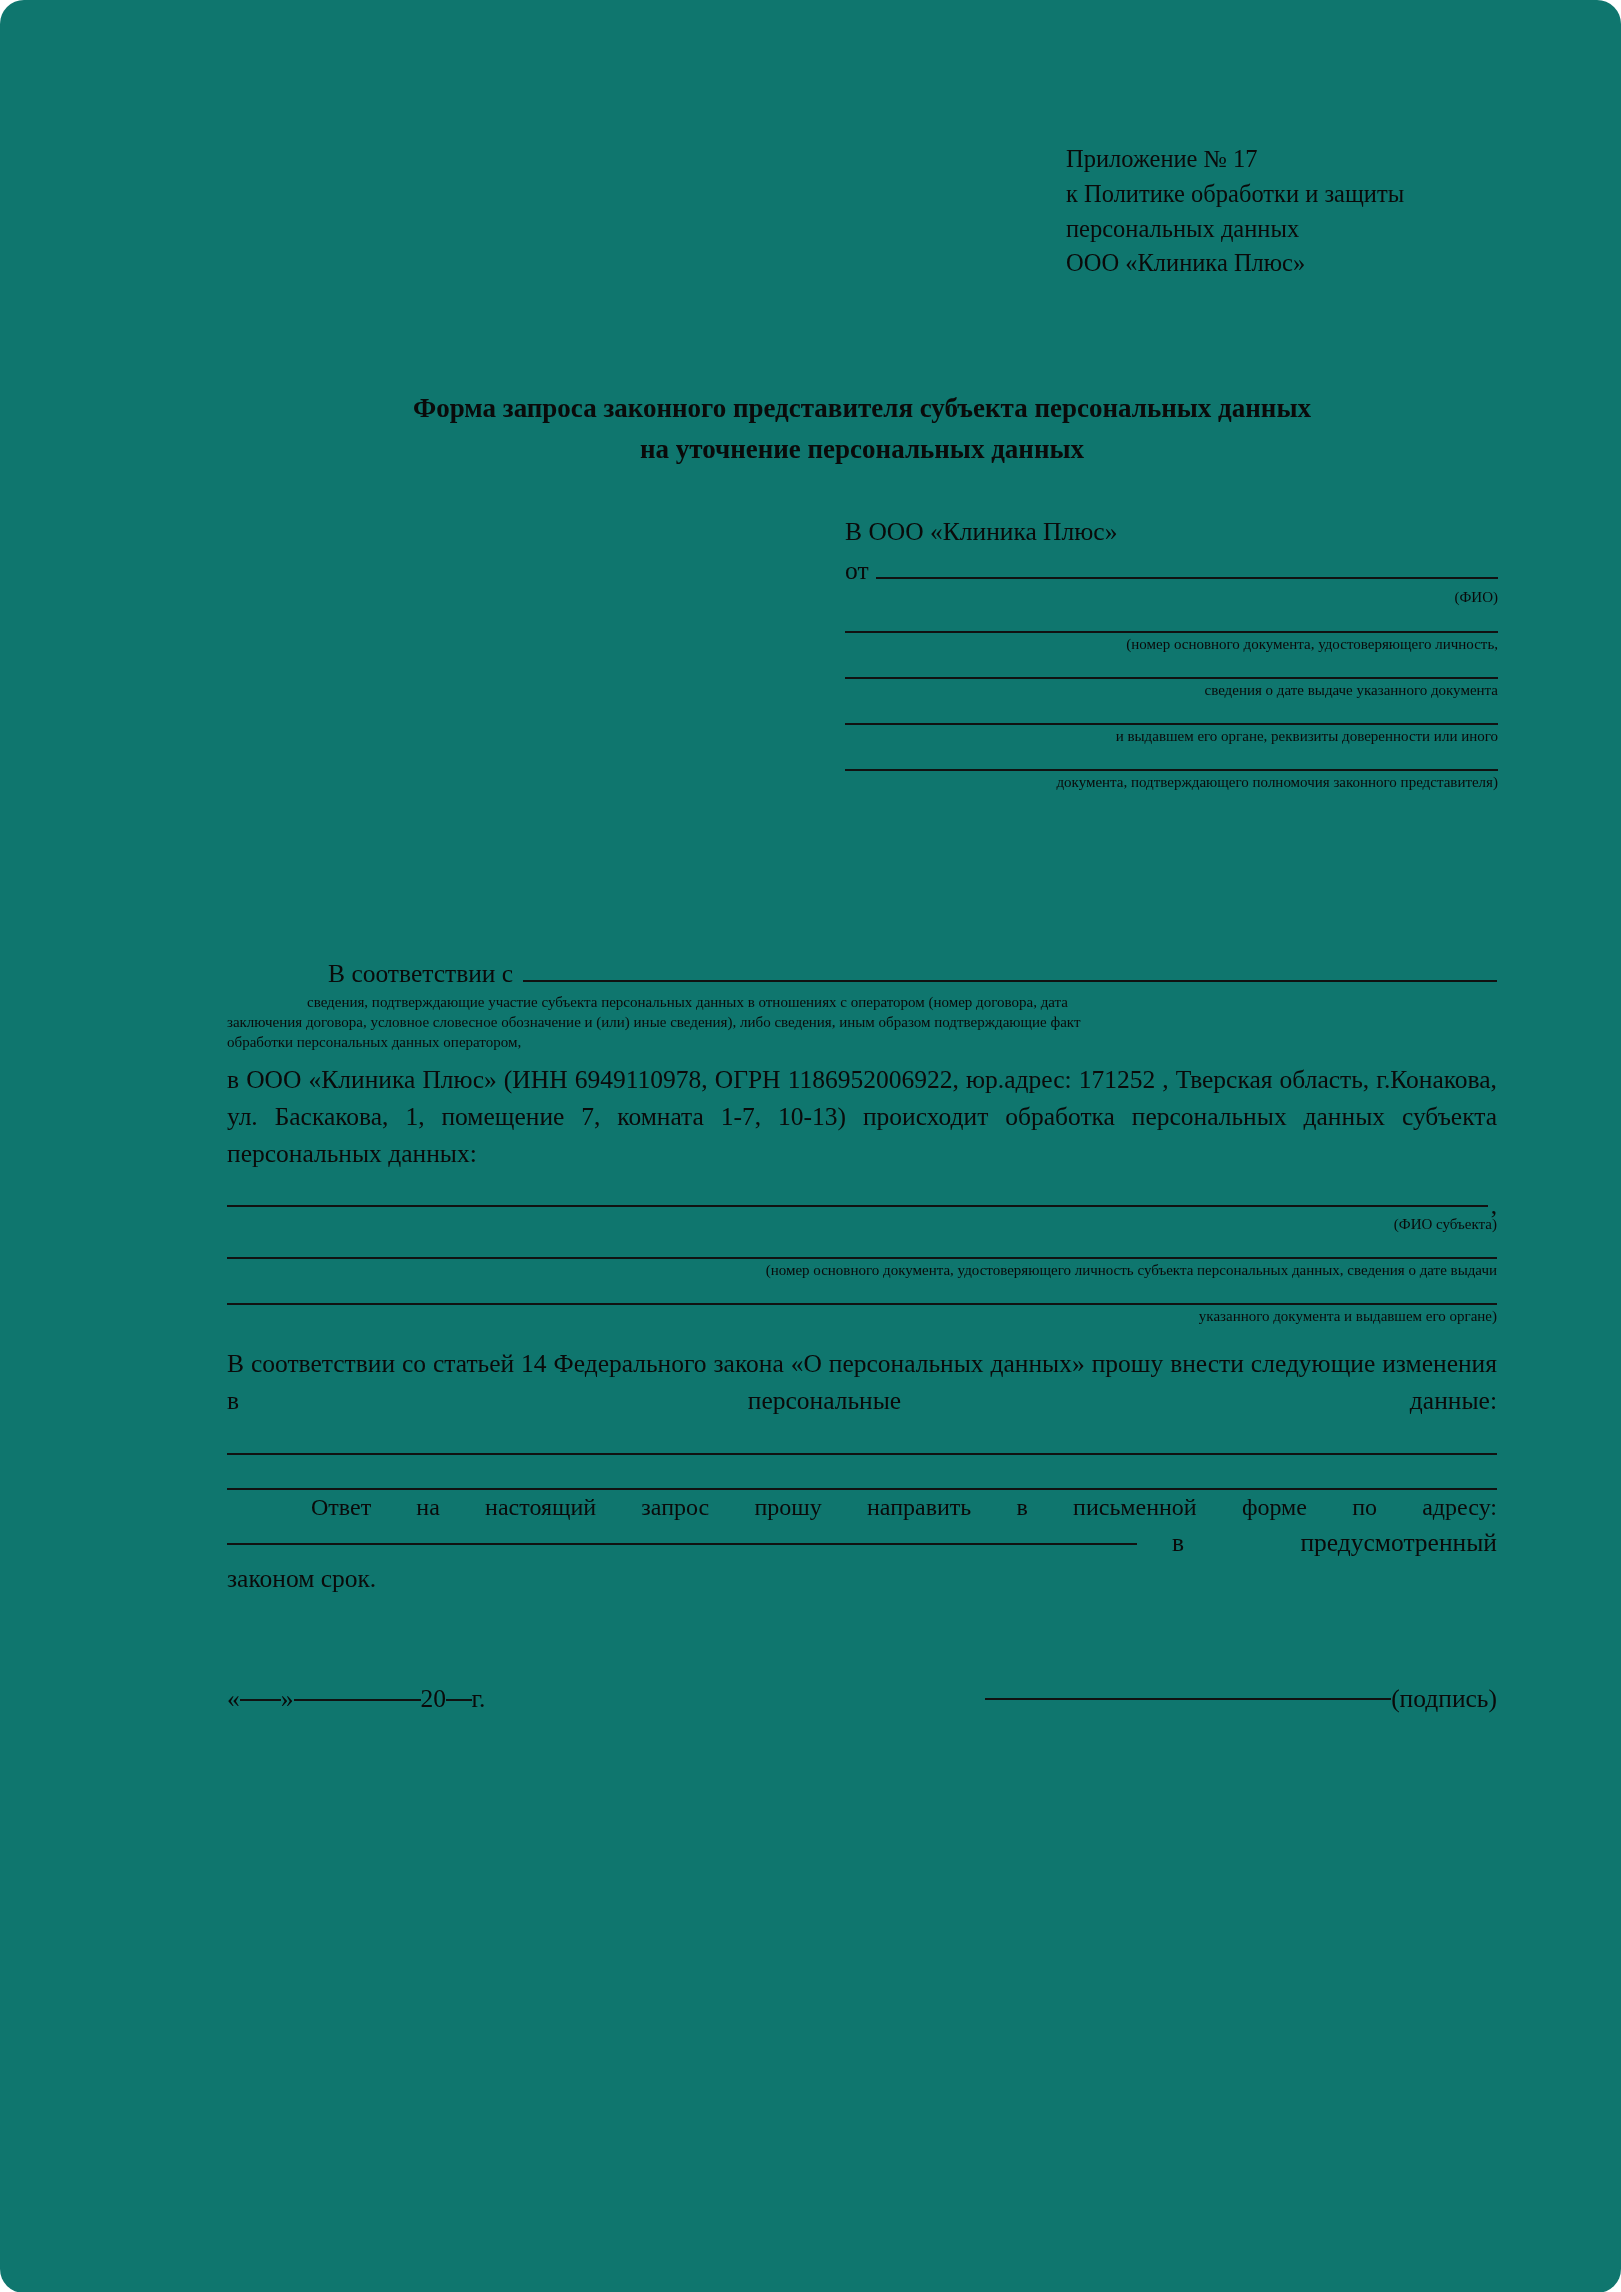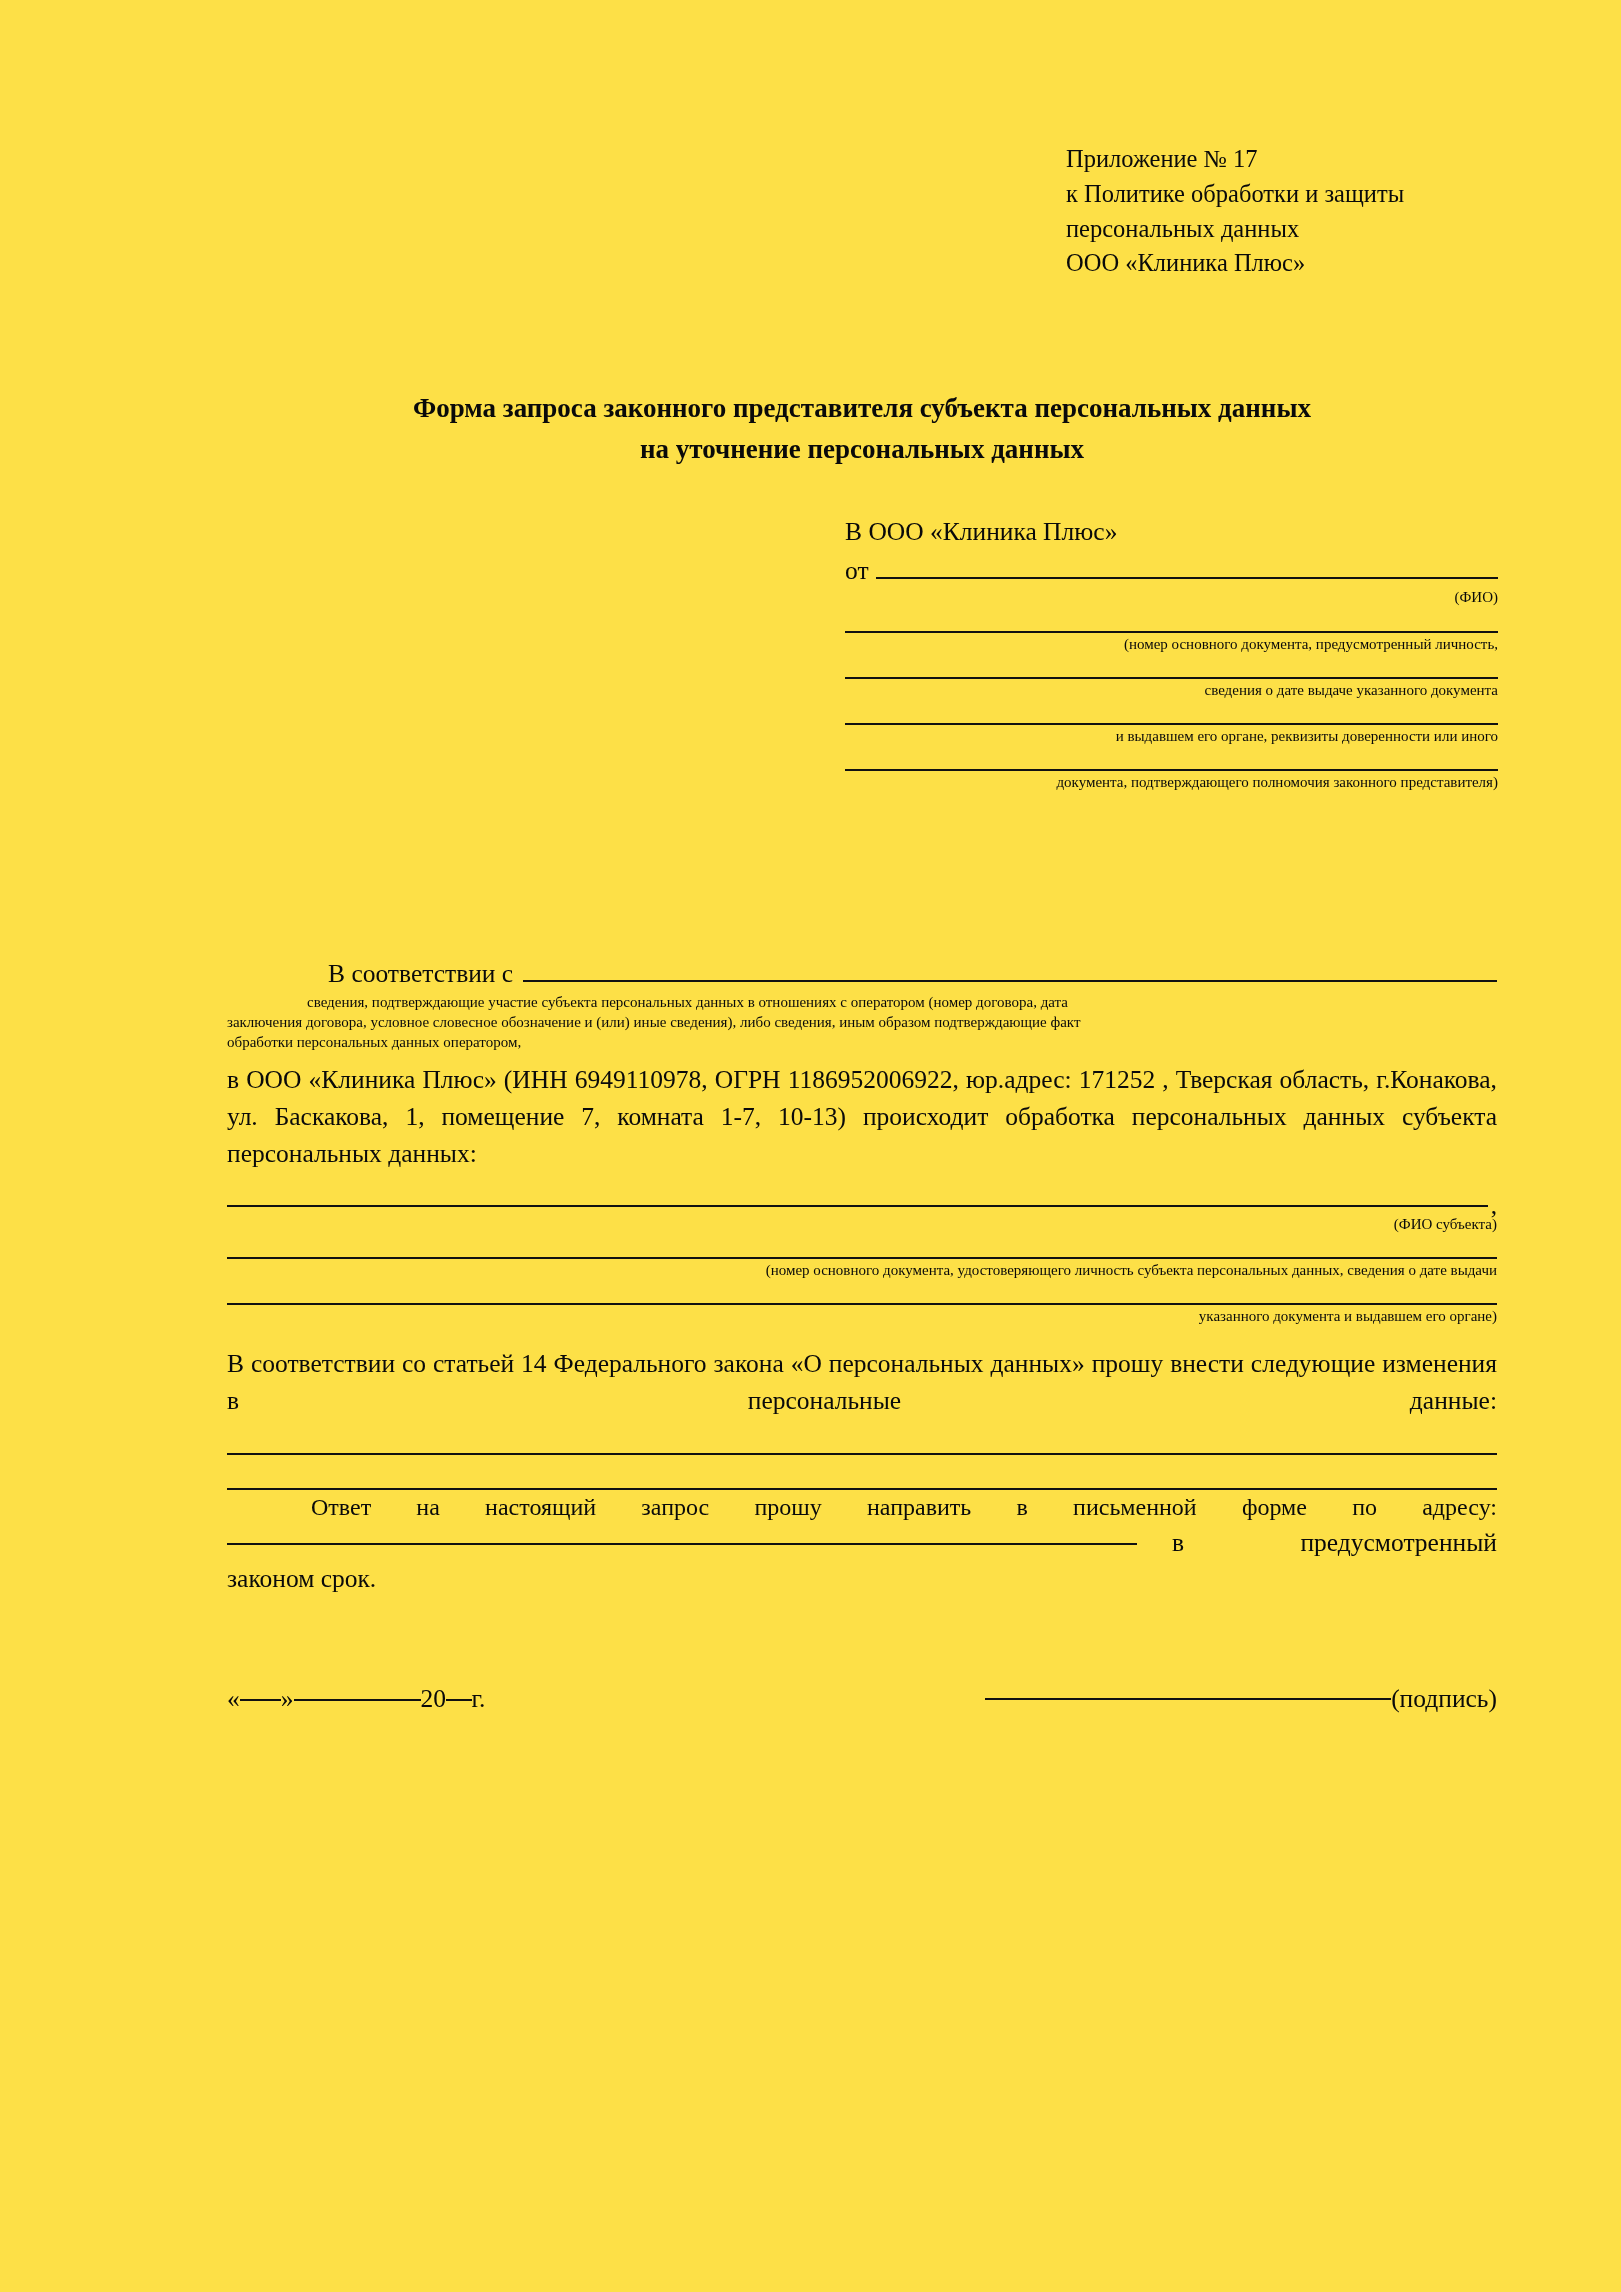--- a/index.html
+++ b/index.html
@@ -9,24 +9,25 @@
     background: #ffffff;
   }
   body {
     font-family: "Liberation Serif", "DejaVu Serif", serif;
     color: #0a0a0a;
   }
   .page {
     position: relative;
     width: 1621px;
     height: 2293px;
-    background: #fde047;
+    background: #0f766e;
     margin: 0 auto;
     overflow: hidden;
     box-sizing: border-box;
+    border-radius: 24px;
   }
 
   
   .header-block {
     position: absolute;
     left: 1066px;
     top: 142px;
     width: 451px;
     font-size: 24.5px;
     line-height: 1.42;
@@ -244,21 +245,21 @@
     <div class="to-line">В ООО «Клиника Плюс»</div>
 
     <div class="ot-row">
       <span class="lbl">от</span>
       <span class="rule"></span>
     </div>
     <div class="cap">(ФИО)</div>
 
     <div class="blank-gap"></div>
     <div class="full-rule"></div>
-    <div class="cap">(номер основного документа, предусмотренный личность,</div>
+    <div class="cap">(номер основного документа, удостоверяющего личность,</div>
 
     <div class="blank-gap"></div>
     <div class="full-rule"></div>
     <div class="cap">сведения о дате выдаче указанного документа</div>
 
     <div class="blank-gap"></div>
     <div class="full-rule"></div>
     <div class="cap">и выдавшем его органе, реквизиты доверенности или иного</div>
 
     <div class="blank-gap"></div>

